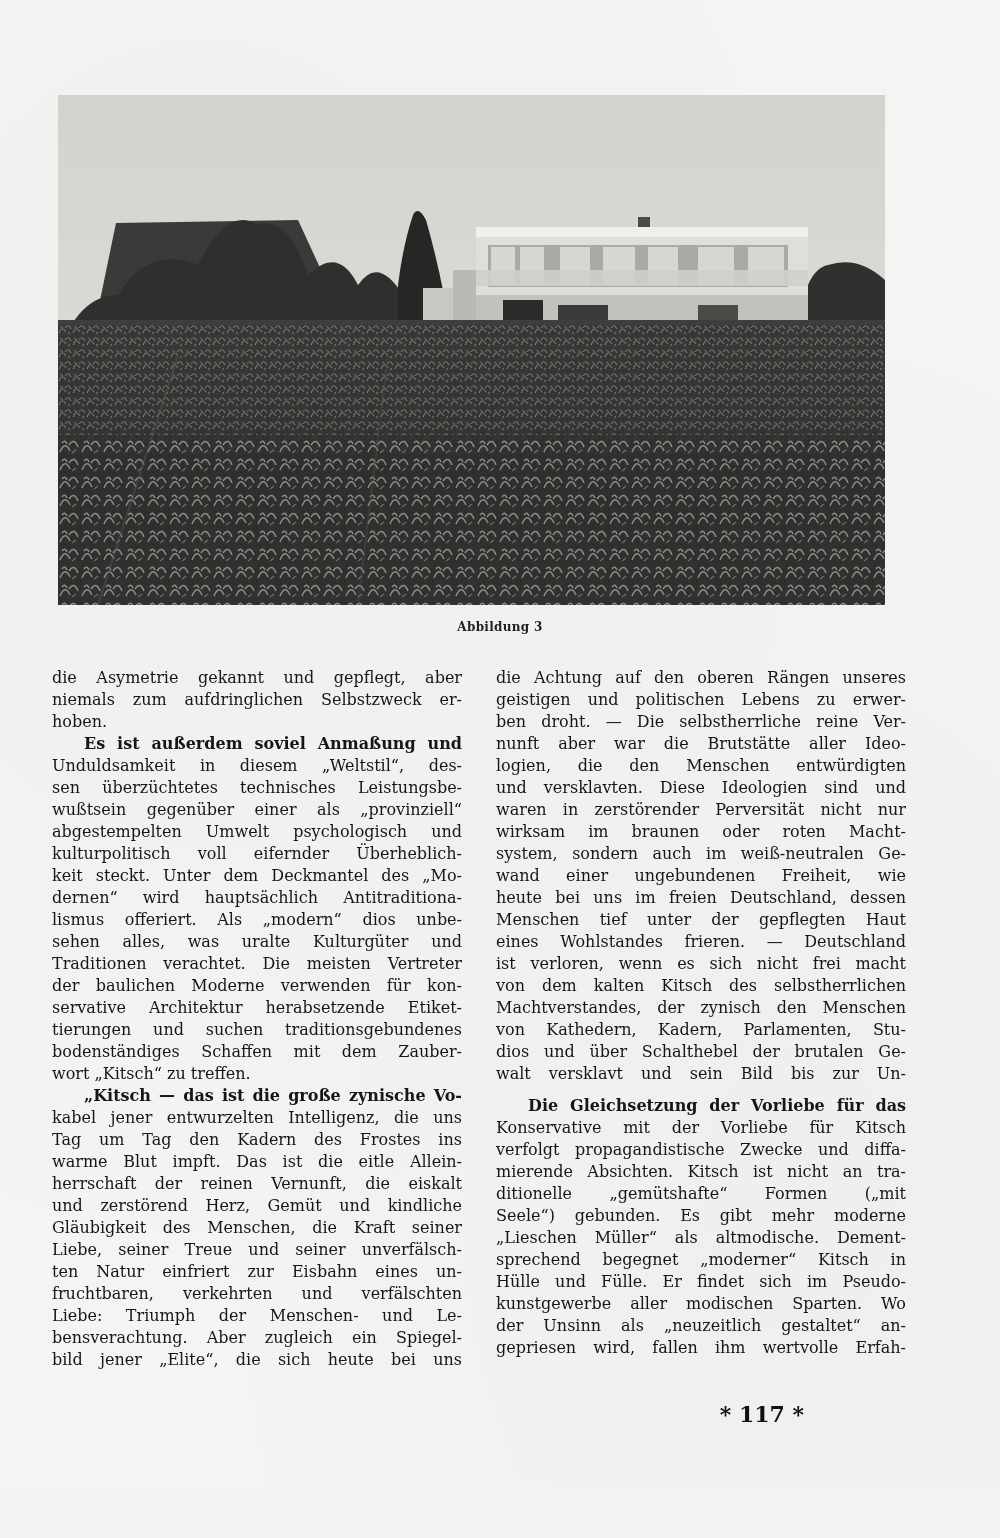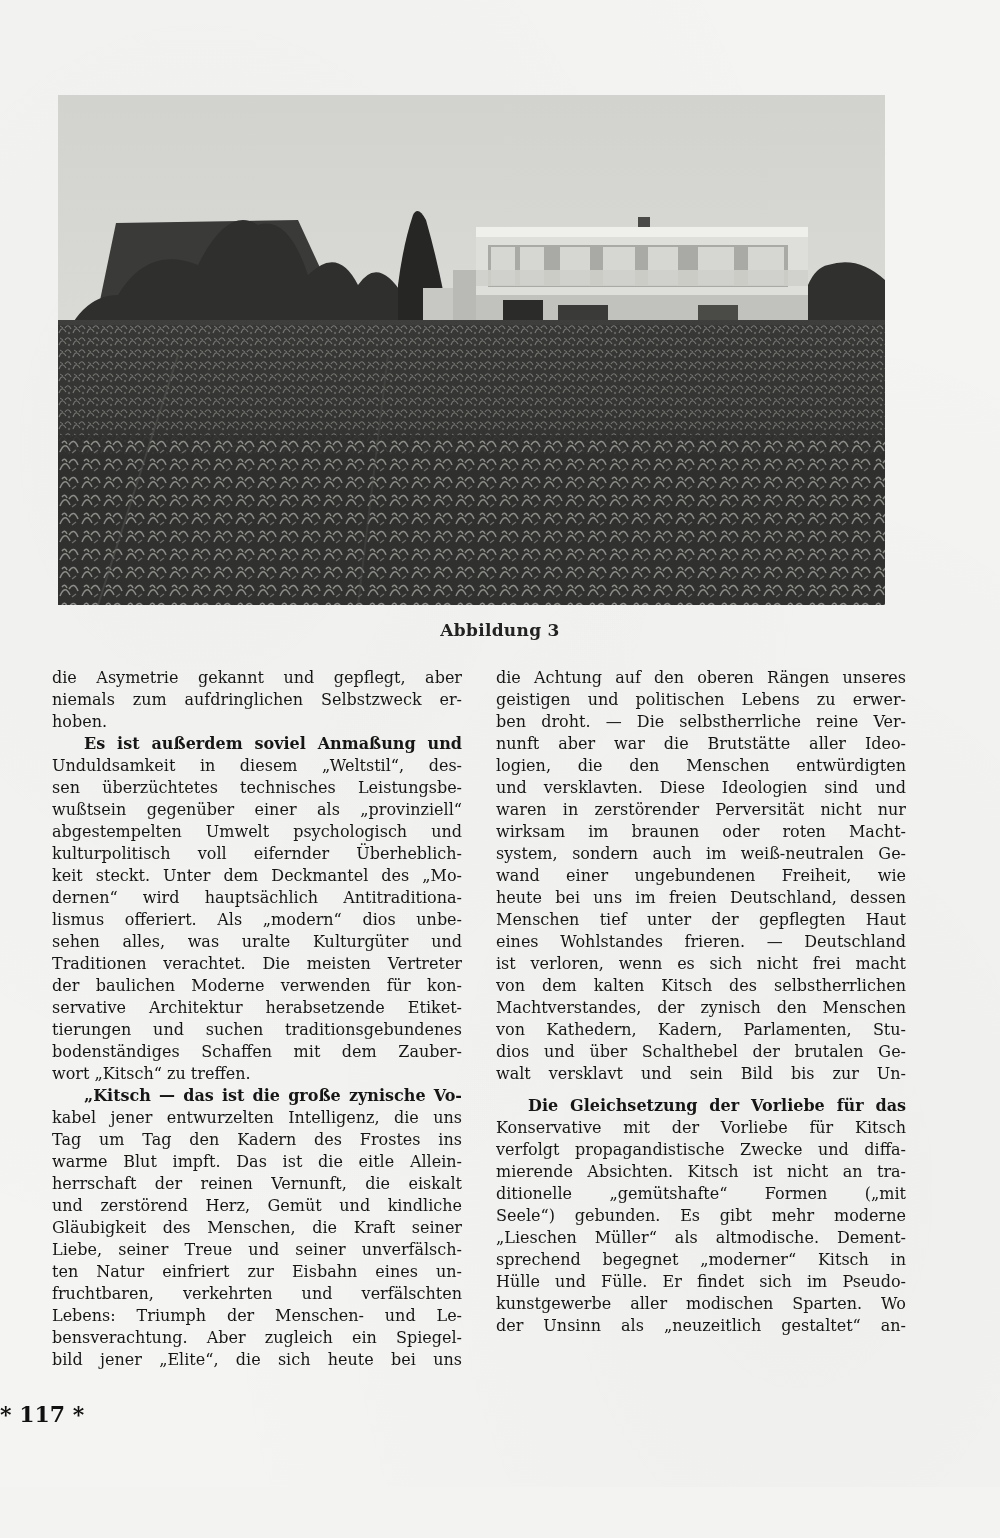--- a/index.html
+++ b/index.html
@@ -18,38 +18,38 @@
   }
   
   .photo {
     position: absolute; left: 58px; top: 95px; width: 827px; height: 510px;
     overflow: hidden; background: #d9d9d6;
   }
   .photo svg { display: block; }
   .caption {
     position: absolute; left: 0; width: 1000px; top: 620px;
     text-align: center; font-family: "DejaVu Serif", serif; font-weight: bold;
-    font-size: 17px; letter-spacing: 0.3px; color: #222;
+    font-size: 12px; letter-spacing: 0.3px; color: #222;
   }
   
   .col {
     position: absolute; top: 667px; font-size: 16px; line-height: 22px;
     color: #161616;
   }
   .col-left { left: 52px; width: 410px; }
   .col-right { left: 488px; width: 410px; margin-left: 8px; }
   .line {
     display: block; white-space: nowrap; text-align: justify;
     text-align-last: justify; height: 22px; overflow: hidden;
   }
   .line.last { text-align-last: left; }
   .line.indent { padding-left: 32px; font-weight: bold; }
   .para-gap { height: 10px; }
   .page-number {
-    position: absolute; left: 0; width: 804px; top: 1401px; text-align: left;
+    position: absolute; left: 0; width: 804px; top: 1401px; text-align: right;
     font-family: "DejaVu Serif", serif; font-weight: bold; font-size: 22px; color: #111;
   }
   .footer {
     position: absolute; left: 0; top: 1541px; width: 1000px; height: 63px;
     background: #a3a3a3;
   }
   .footer-logo { position: absolute; left: 6px; top: 1px; width: 118px; height: 50px; }
   .footer-text {
     position: absolute; left: 134px; top: 12px; font-family: "Liberation Serif", serif;
     font-size: 20px; color: #ffffff; letter-spacing: -0.2px;
@@ -149,21 +149,21 @@
     <span class="line indent">„Kitsch — das ist die große zynische Vo-</span>
     <span class="line">kabel jener entwurzelten Intelligenz, die uns</span>
     <span class="line">Tag um Tag den Kadern des Frostes ins</span>
     <span class="line">warme Blut impft. Das ist die eitle Allein-</span>
     <span class="line">herrschaft der reinen Vernunft, die eiskalt</span>
     <span class="line">und zerstörend Herz, Gemüt und kindliche</span>
     <span class="line">Gläubigkeit des Menschen, die Kraft seiner</span>
     <span class="line">Liebe, seiner Treue und seiner unverfälsch-</span>
     <span class="line">ten Natur einfriert zur Eisbahn eines un-</span>
     <span class="line">fruchtbaren, verkehrten und verfälschten</span>
-    <span class="line">Lebens: Triumph der Menschen- und Le-</span>
+    <span class="line">Liebe: Triumph der Menschen- und Le-</span>
     <span class="line">bensverachtung. Aber zugleich ein Spiegel-</span>
     <span class="line">bild jener „Elite“, die sich heute bei uns</span>
   </div>
 <div class="col col-right" id="col-right">
     <span class="line">die Achtung auf den oberen Rängen unseres</span>
     <span class="line">geistigen und politischen Lebens zu erwer-</span>
     <span class="line">ben droht. — Die selbstherrliche reine Ver-</span>
     <span class="line">nunft aber war die Brutstätte aller Ideo-</span>
     <span class="line">logien, die den Menschen entwürdigten</span>
     <span class="line">und versklavten. Diese Ideologien sind und</span>
@@ -185,20 +185,21 @@
     <span class="line">Konservative mit der Vorliebe für Kitsch</span>
     <span class="line">verfolgt propagandistische Zwecke und diffa-</span>
     <span class="line">mierende Absichten. Kitsch ist nicht an tra-</span>
     <span class="line">ditionelle „gemütshafte“ Formen („mit</span>
     <span class="line">Seele“) gebunden. Es gibt mehr moderne</span>
     <span class="line">„Lieschen Müller“ als altmodische. Dement-</span>
     <span class="line">sprechend begegnet „moderner“ Kitsch in</span>
     <span class="line">Hülle und Fülle. Er findet sich im Pseudo-</span>
     <span class="line">kunstgewerbe aller modischen Sparten. Wo</span>
     <span class="line">der Unsinn als „neuzeitlich gestaltet“ an-</span>
+    <span class="line">gepriesen wird, fallen ihm wertvolle Erfah-</span>
   </div>
 
 <div class="page-number">* 117 *</div>
 
 <div class="footer">
   <svg class="footer-logo" viewBox="0 0 118 50" xmlns="http://www.w3.org/2000/svg">
     <g fill="none" stroke="#ffffff" stroke-width="1.3">
       <path d="M3 50 L3 18 L10 8 L18 18 L18 50"></path>
       <path d="M46 50 L46 12 L58 1 L70 12 L70 50"></path>
       <path d="M100 50 L100 18 L108 8 L115 18 L115 50"></path>

